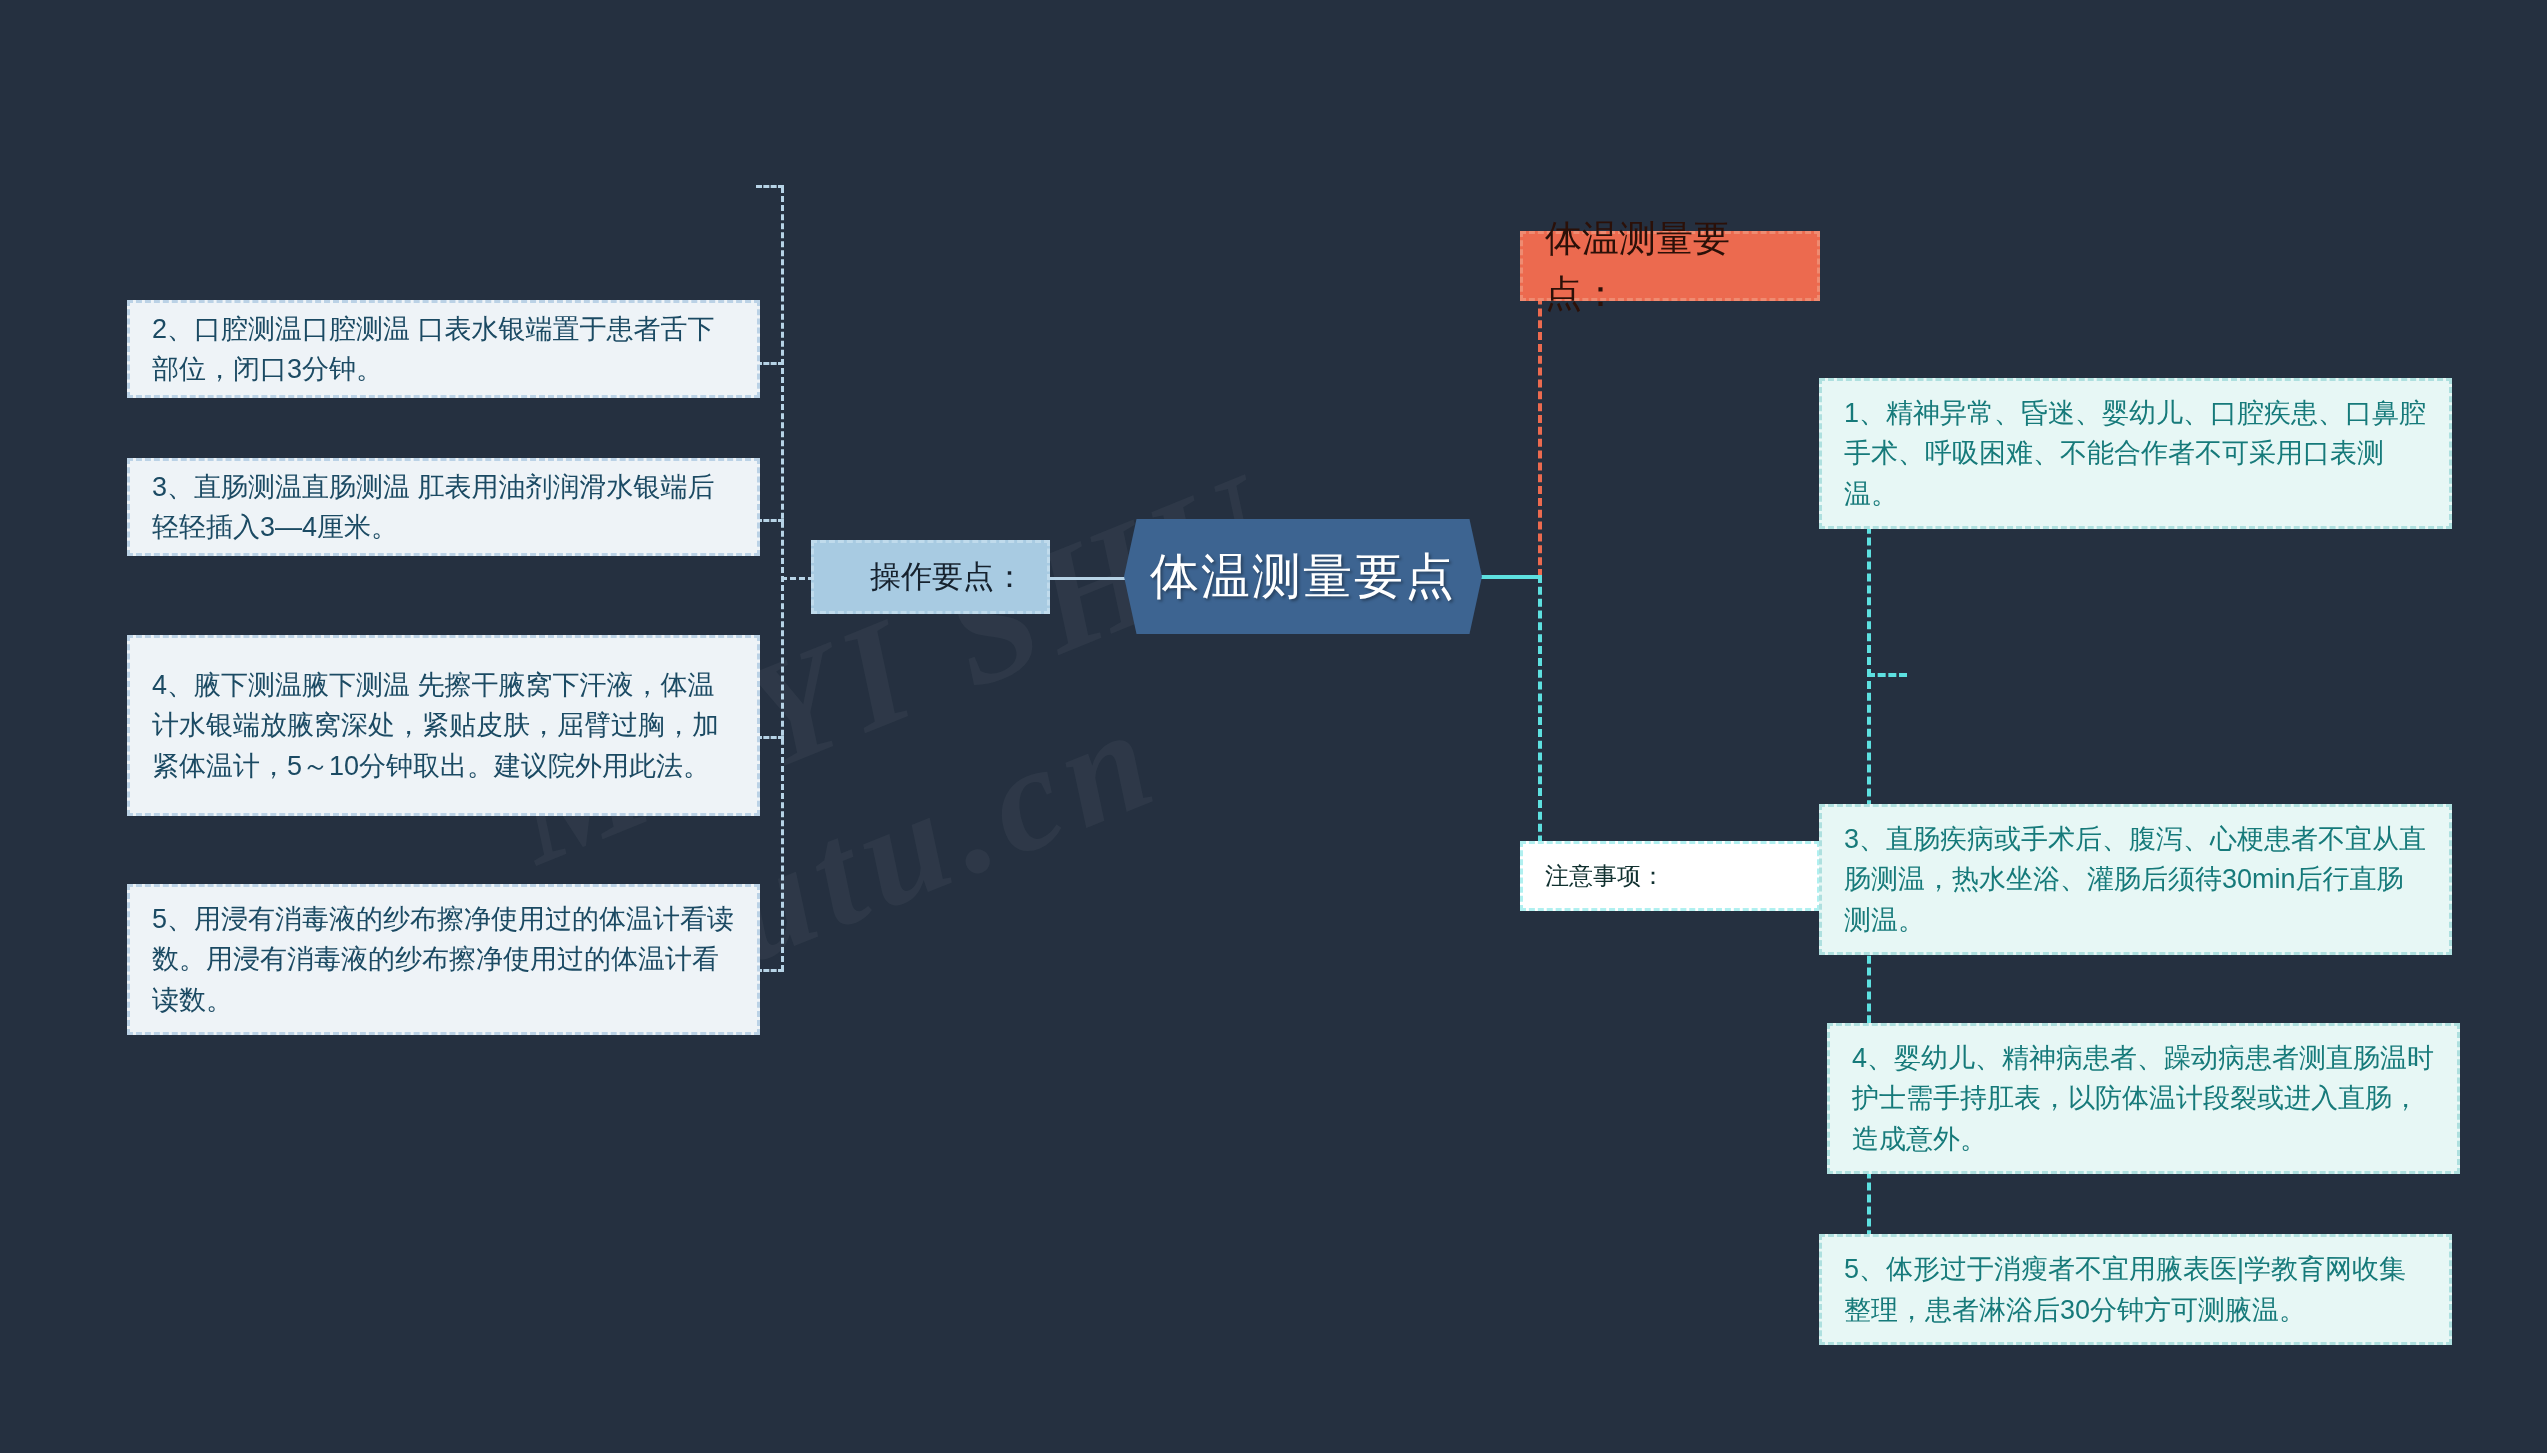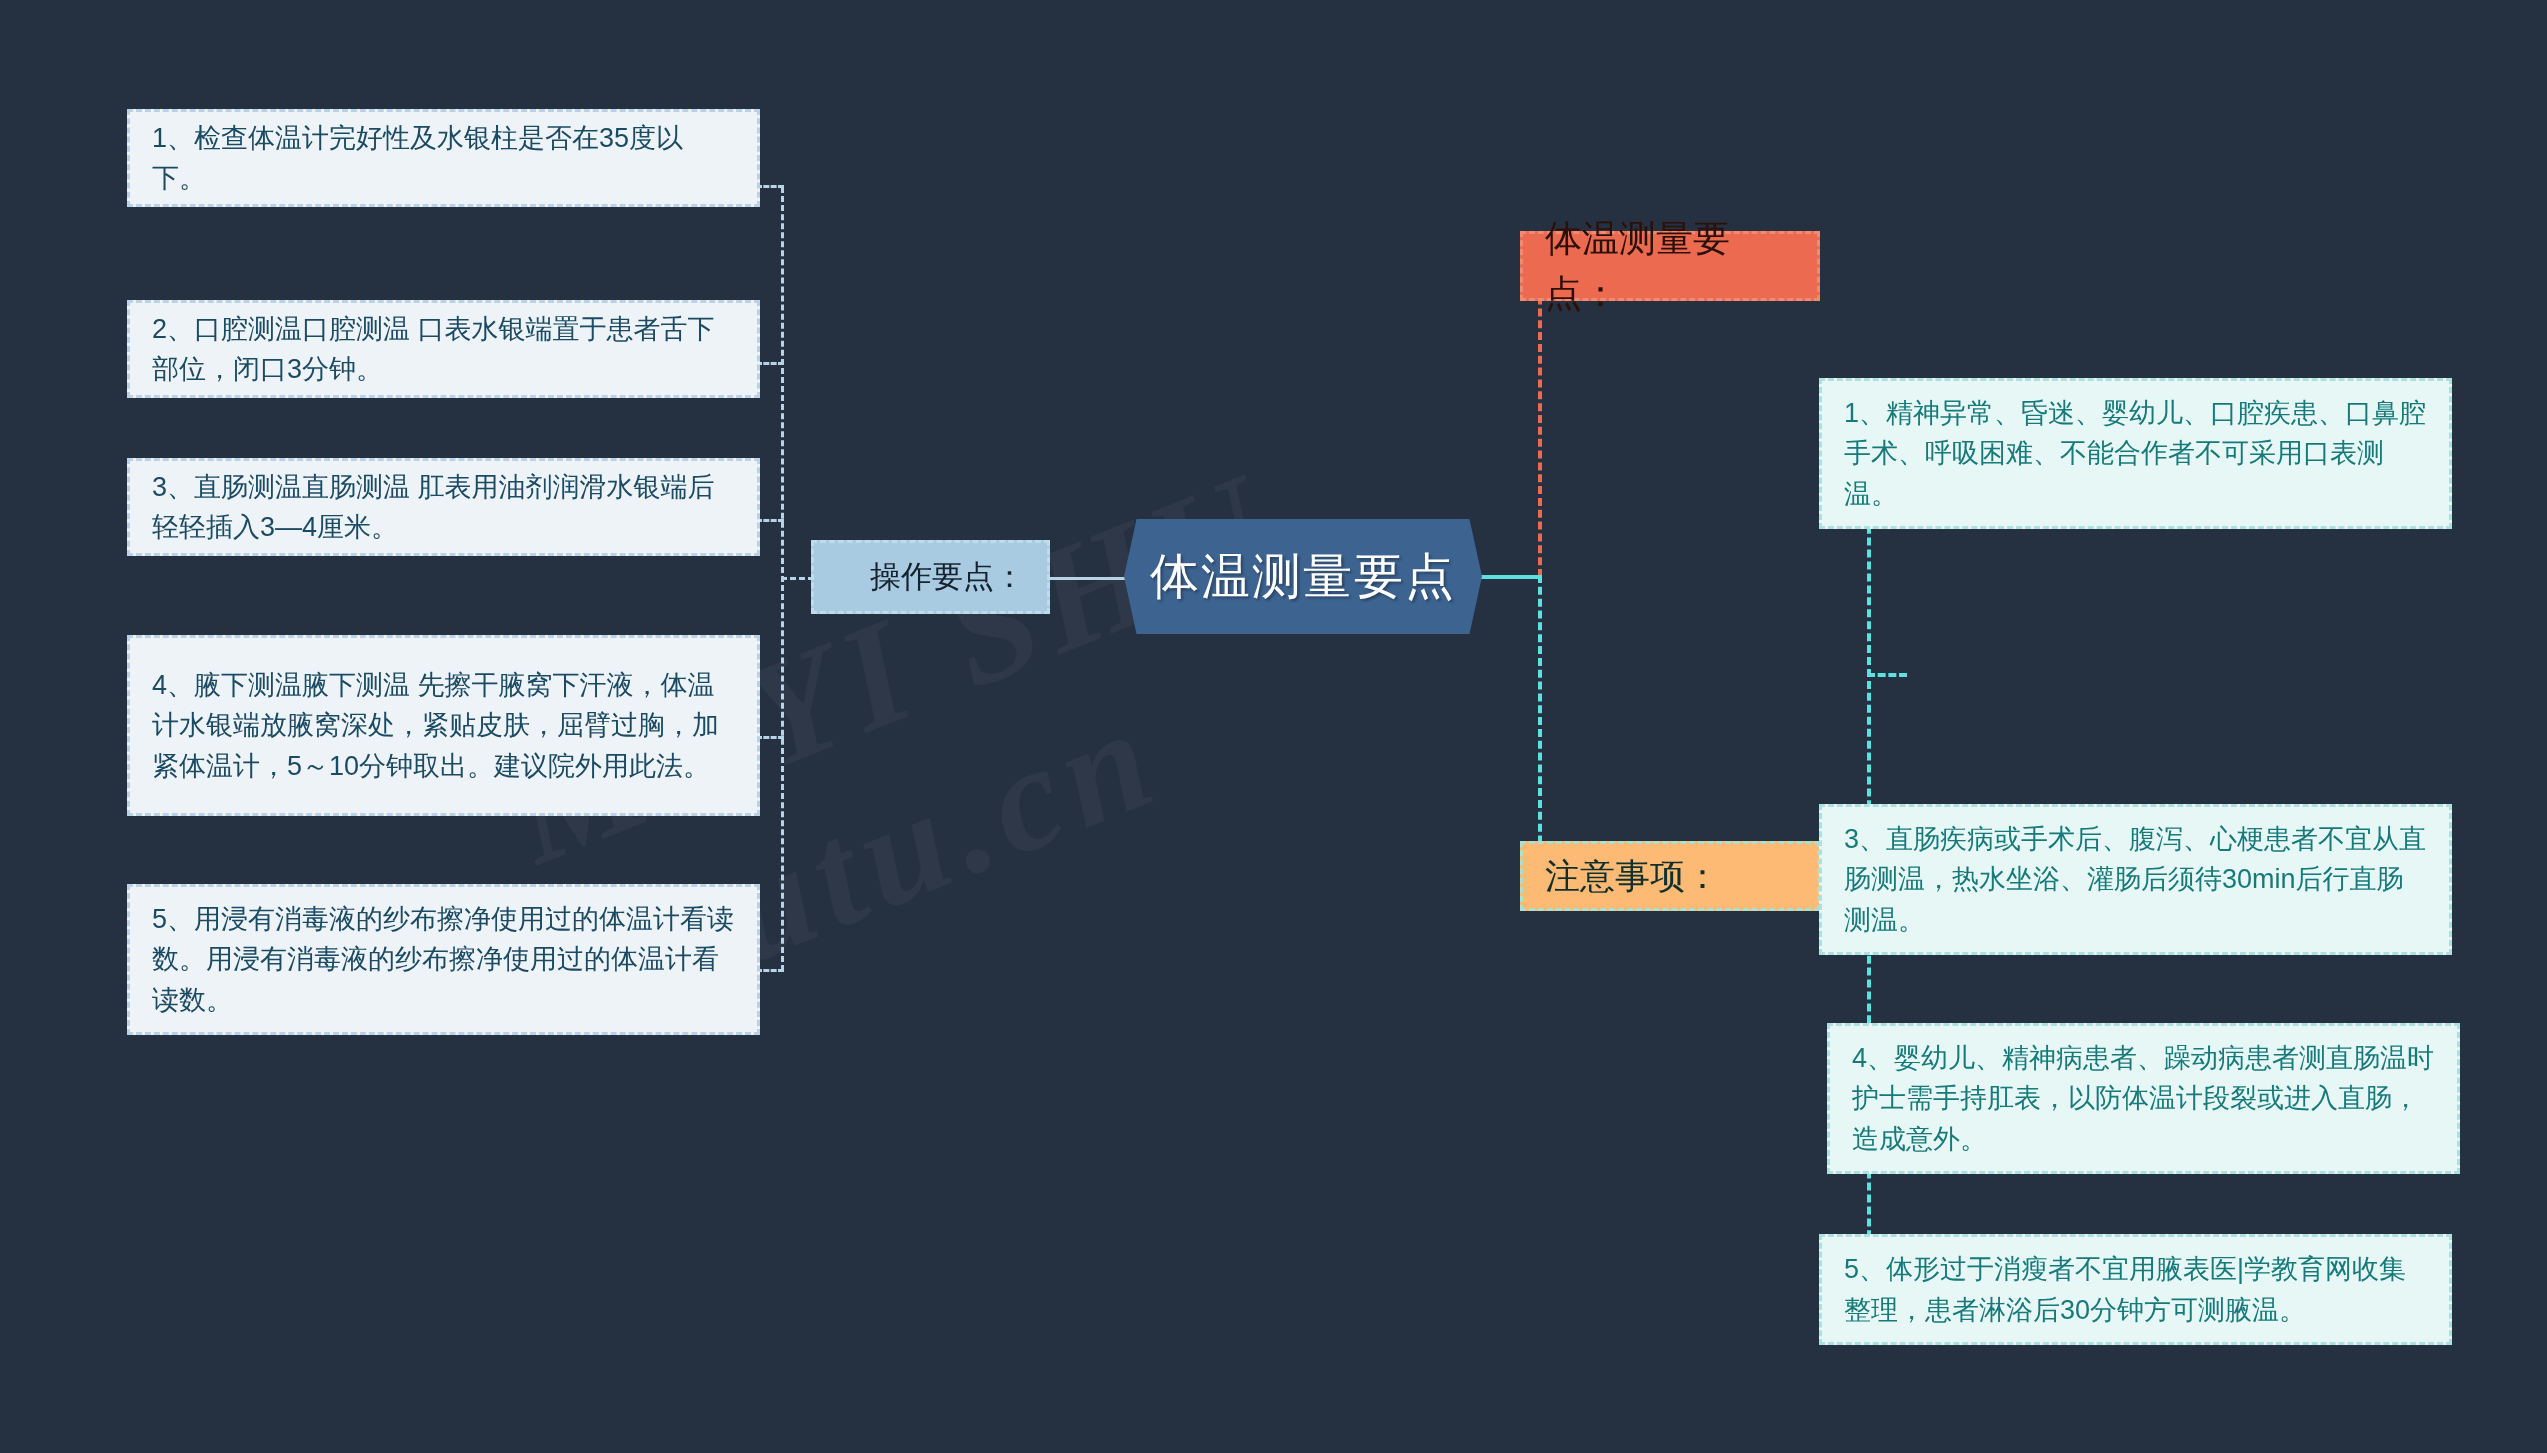--- a/index.html
+++ b/index.html
@@ -79,23 +79,23 @@
     border-color: rgba(200,225,240,0.75);
     justify-content: flex-end;
   }
   .cat-orange {
     background: #ec6a4f;
     color: #2b1008;
     font-size: 37px;
     border-color: rgba(240,150,125,0.75);
   }
   .cat-cyan {
-    background: #fdba74;
+    background: #ffffff;
     color: #10302f;
-    font-size: 35px;
+    font-size: 24px;
     border-color: rgba(150,235,235,0.75);
   }
 
   
   .hub {
     position: absolute;
     z-index: 6;
     background: #3d6491;
     color: #ffffff;
     font-size: 49px;
@@ -136,23 +136,20 @@
   <div class="conn hline-blue" style="left:756px; top:185px; width:28px;"></div>
   <div class="conn hline-blue" style="left:756px; top:362px; width:28px;"></div>
   <div class="conn hline-blue" style="left:756px; top:519px; width:28px;"></div>
   <div class="conn hline-blue" style="left:756px; top:736px; width:28px;"></div>
   <div class="conn hline-blue" style="left:756px; top:969px; width:28px;"></div>
 
   <div class="conn hline-blue" style="left:781px; top:577px; width:42px;"></div>
 
   <div class="conn hline-solid-blue" style="left:1049px; top:577px; width:78px;"></div>
 
-  <div class="node leaf-left" style="left:127px; top:109px; width:633px; height:98px;">
-    <span>1、检查体温计完好性及水银柱是否在35度以下。</span>
-  </div>
 
   <div class="node leaf-left" style="left:127px; top:300px; width:633px; height:98px;">
     <span>2、口腔测温口腔测温 口表水银端置于患者舌下部位，闭口3分钟。</span>
   </div>
 
   <div class="node leaf-left" style="left:127px; top:458px; width:633px; height:98px;">
     <span>3、直肠测温直肠测温 肛表用油剂润滑水银端后轻轻插入3—4厘米。</span>
   </div>
 
   <div class="node leaf-left" style="left:127px; top:635px; width:633px; height:181px;">

